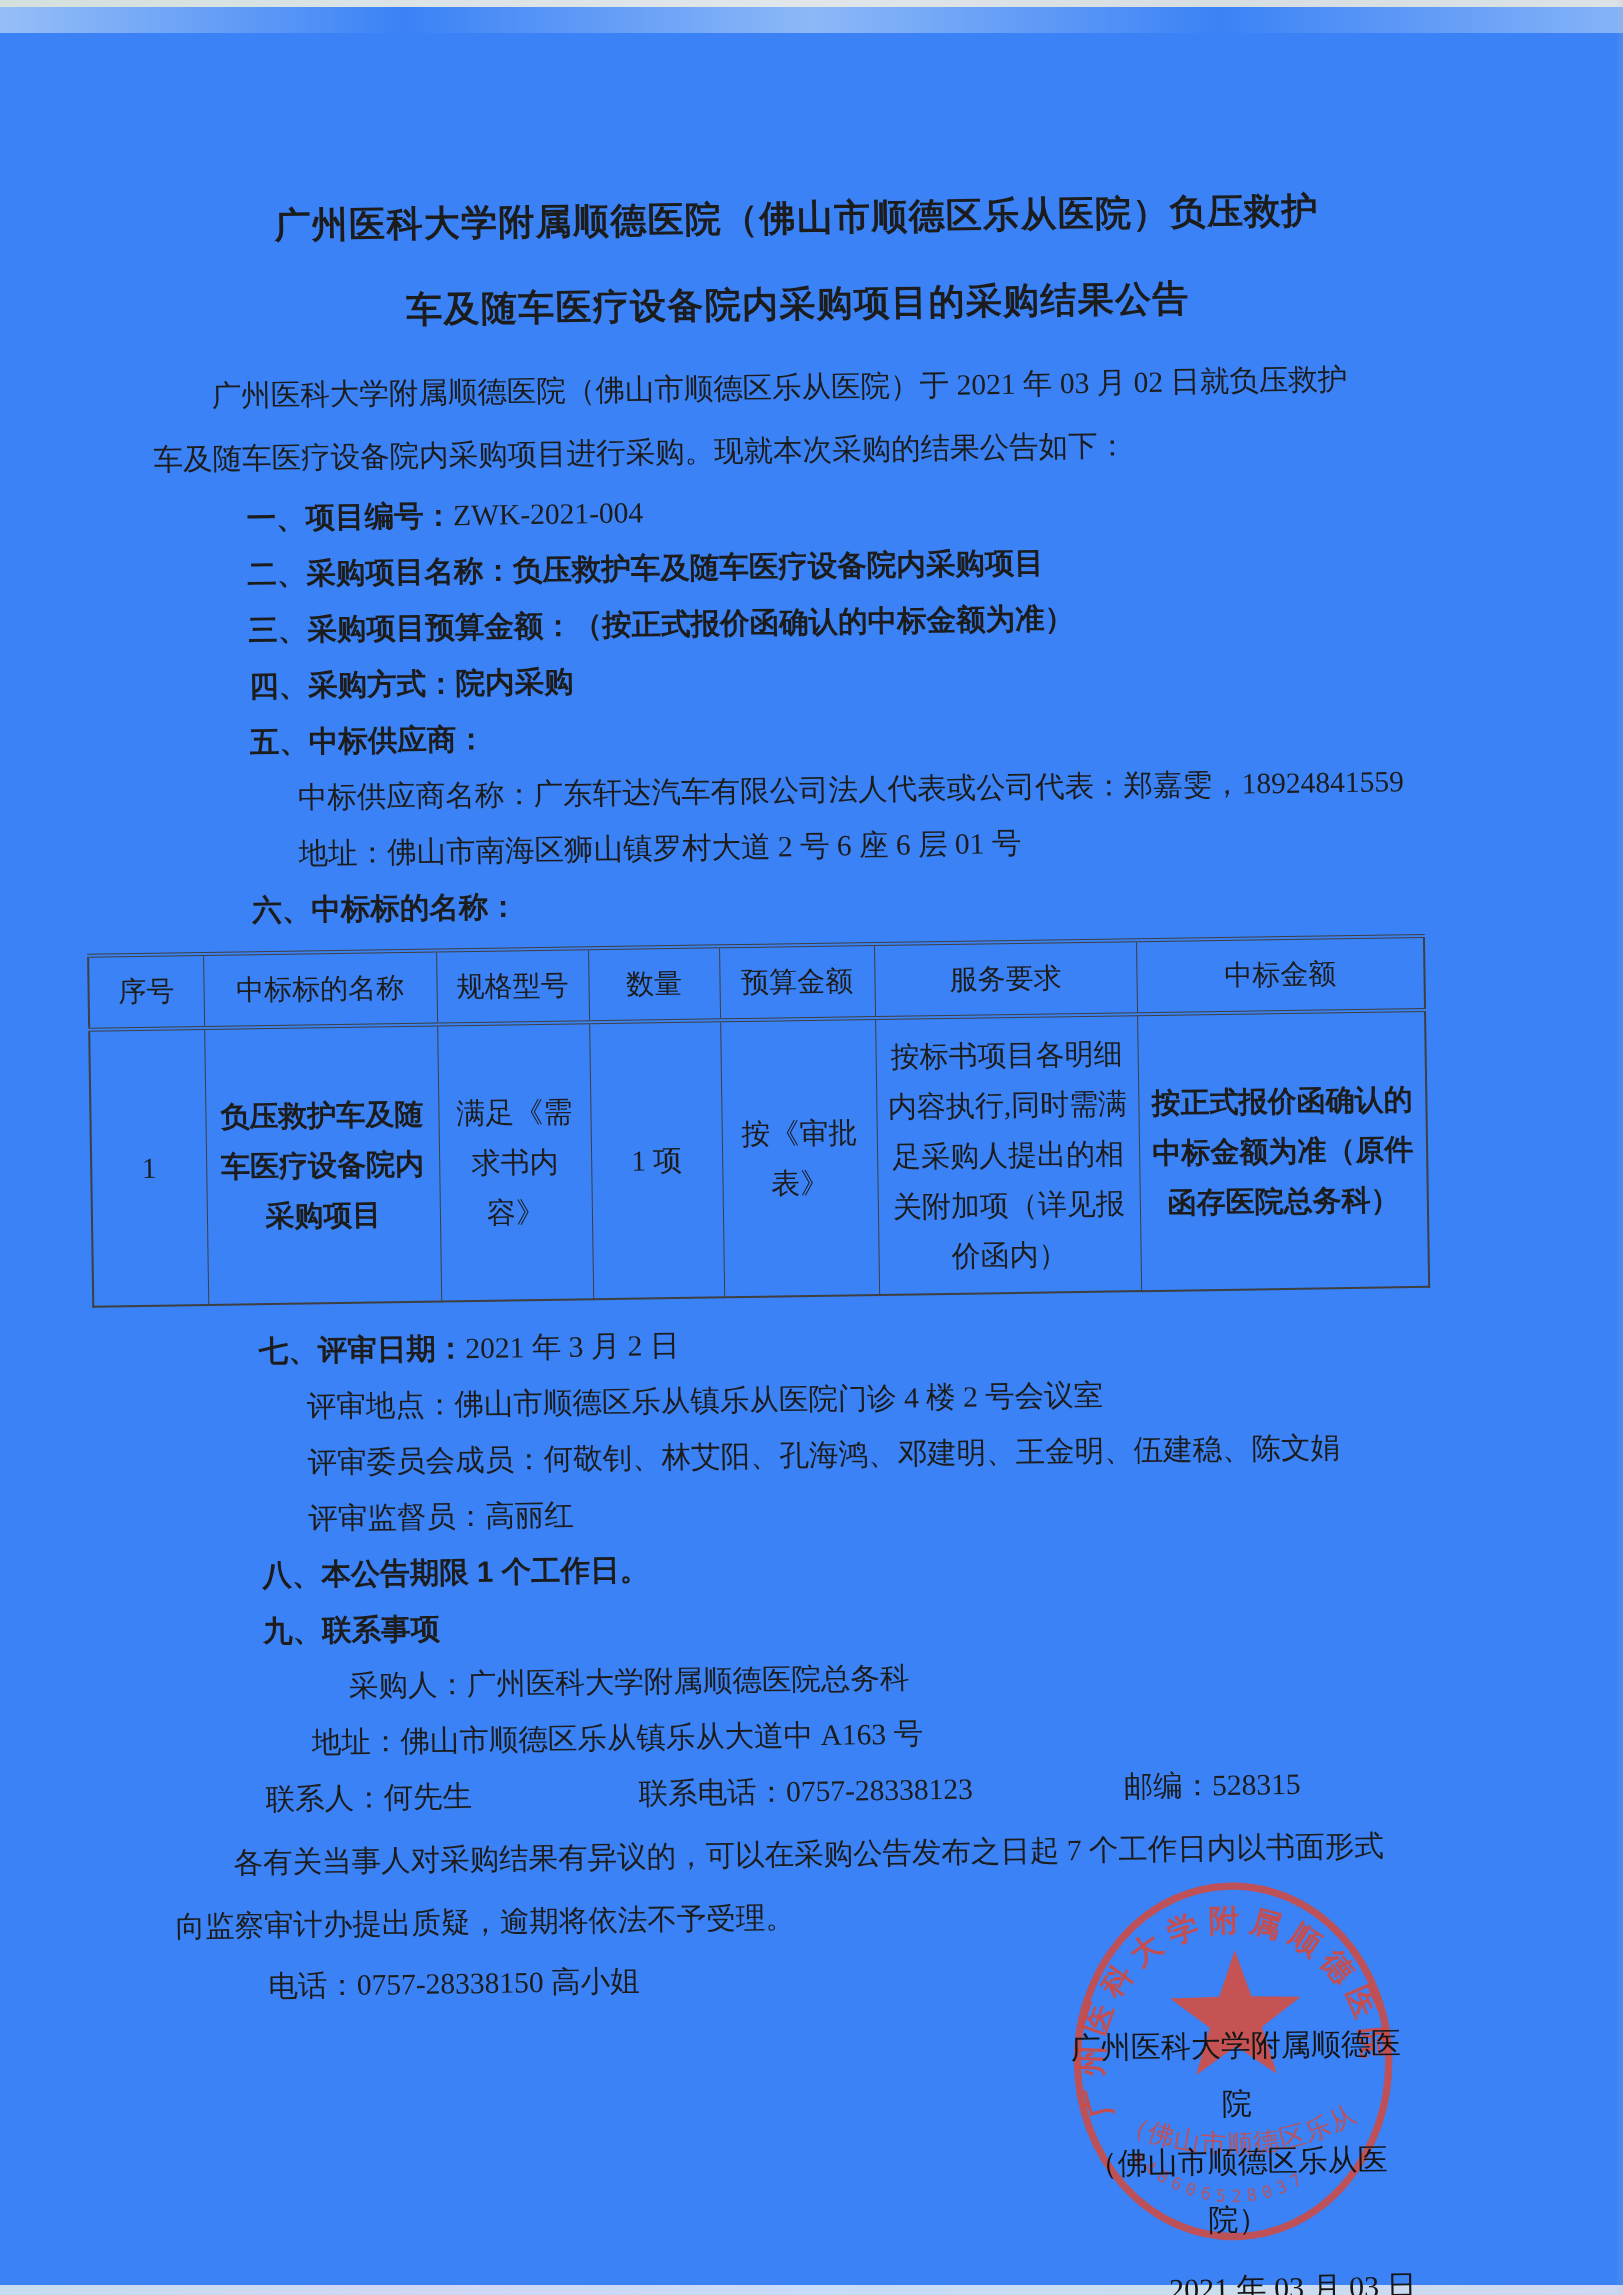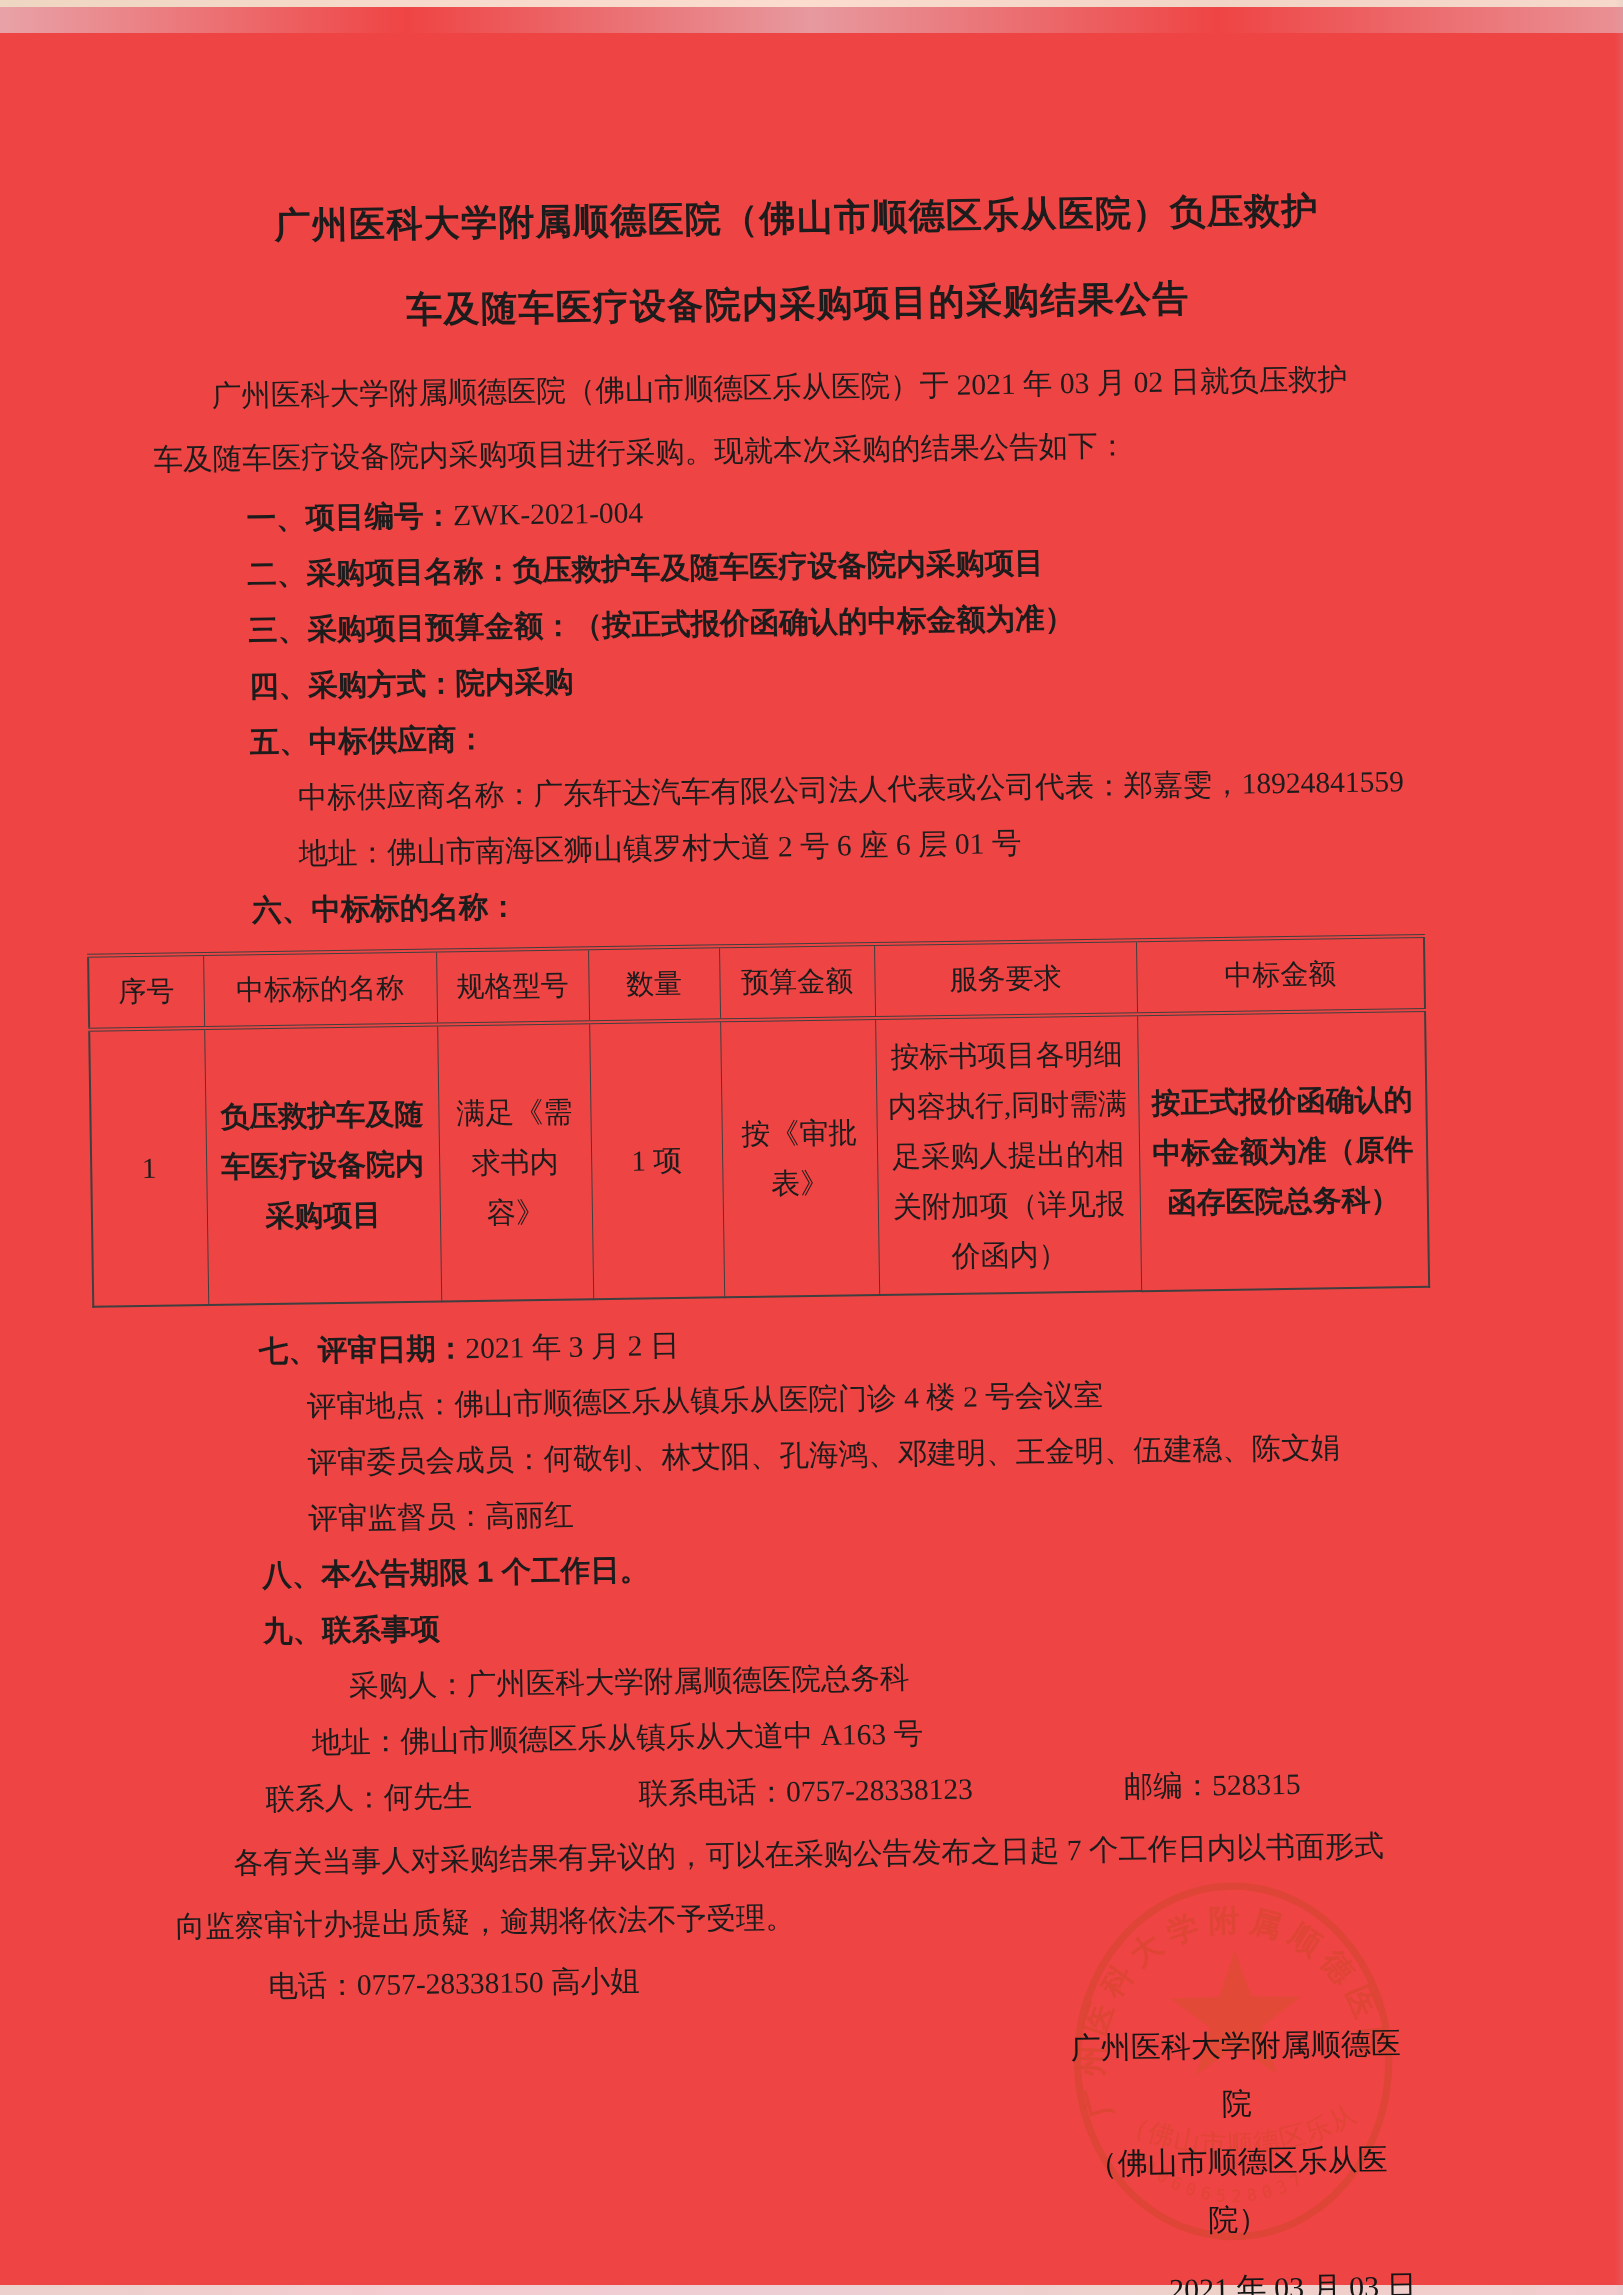--- a/index.html
+++ b/index.html
@@ -3,21 +3,21 @@
 <meta charset="utf-8">
 <style>
   html,body { margin:0; padding:0; }
   body {
     width:1624px; height:2295px;
     font-family:"Liberation Serif","DejaVu Serif",serif;
     background:#ffffff;
   }
   .page {
     position:relative; width:1624px; height:2295px;
-    background:#ef4444; overflow:hidden; color:#1c1c1c;
+    background:#3b82f6; overflow:hidden; color:#1c1c1c;
   }
   
   .band-top {
     position:absolute; top:0; left:0; width:100%; height:6.5px;
     background:linear-gradient(90deg,#eef1d8,#f7f4e3,#fdf7e6,#f1eedd,#f8f3e2);
     opacity:.85;
   }
   .band-top-blue {
     position:absolute; top:6.5px; left:0; width:100%; height:26px;
     background:linear-gradient(90deg,rgba(226,240,250,.55),rgba(255,255,255,0),rgba(222,238,249,.5),rgba(255,255,255,0),rgba(226,240,250,.45));

